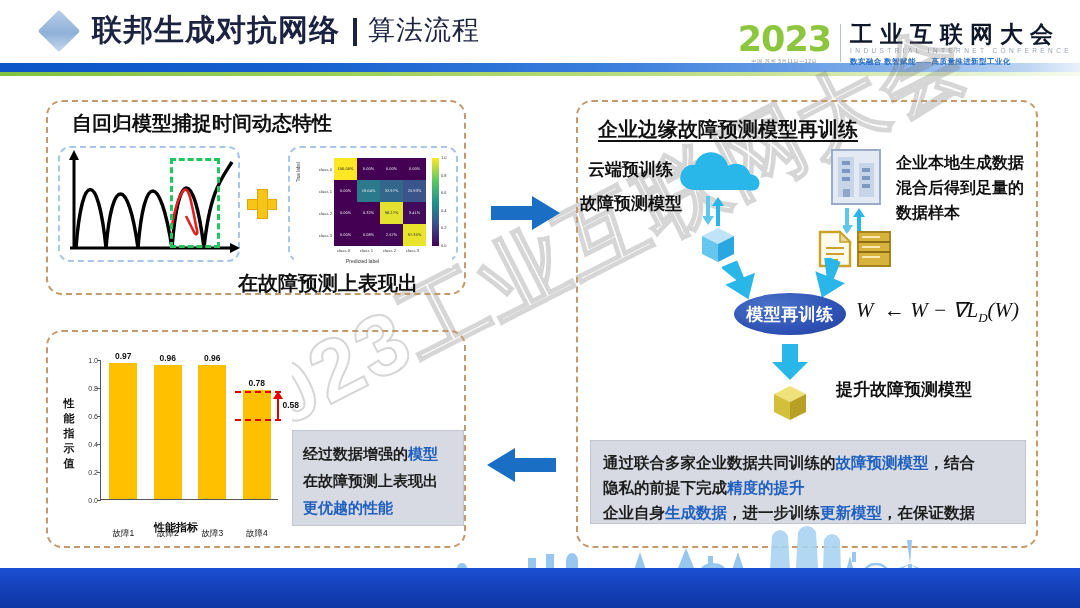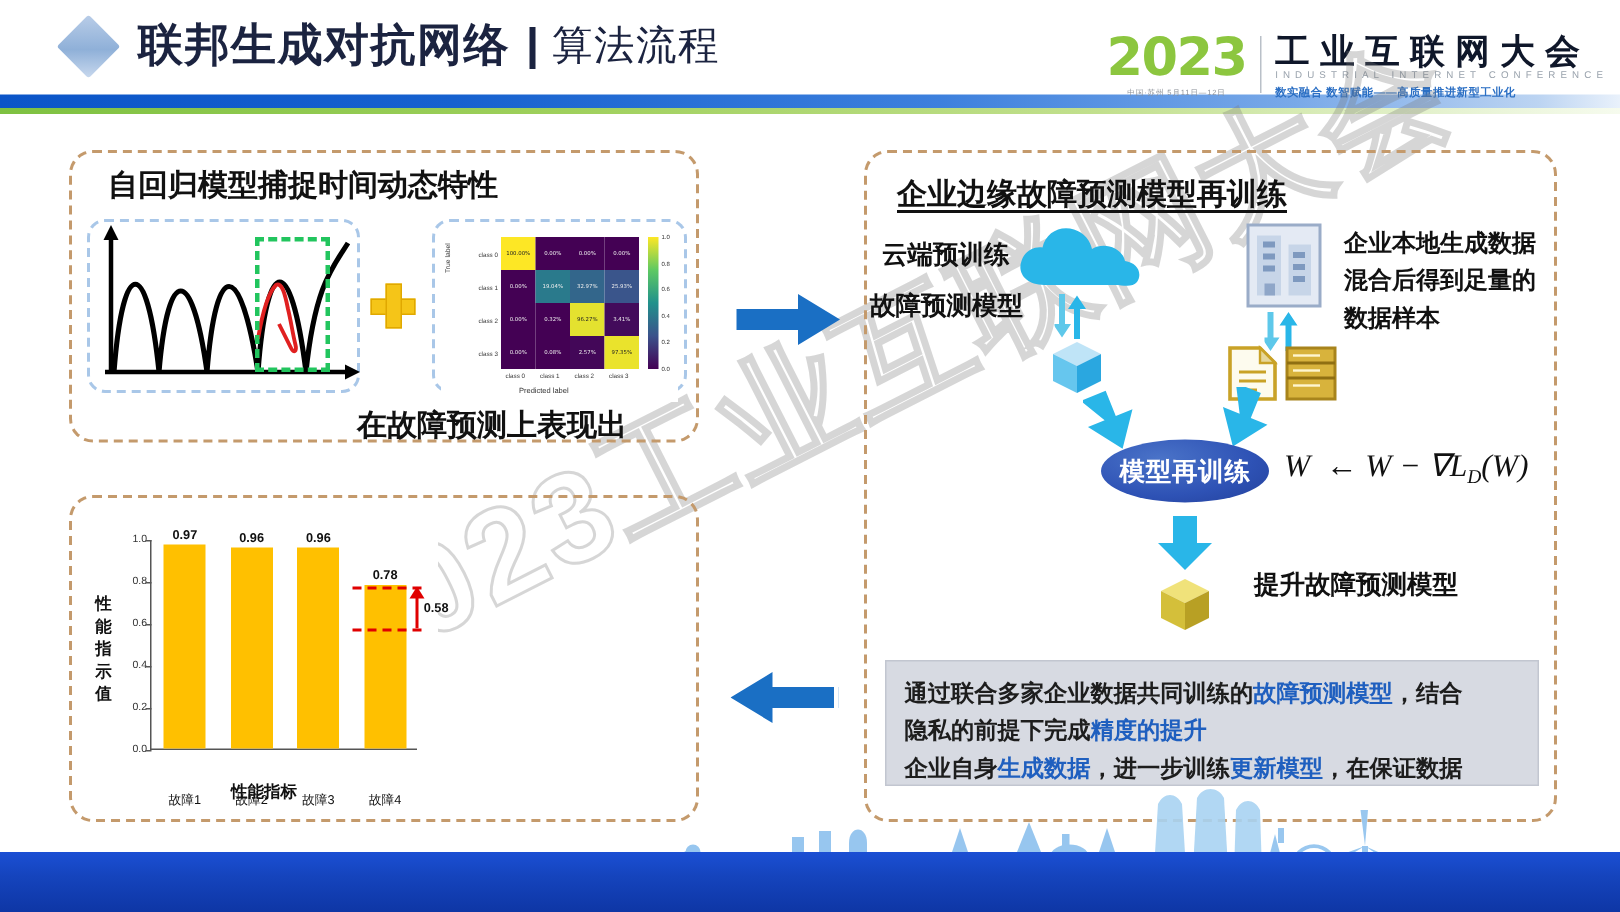--- a/index.html
+++ b/index.html
@@ -358,20 +358,25 @@
         <div class="dashred" style="left: 133.75px; width: 46px; top: 58.8px; border-top-color: rgb(224, 0, 0);"></div>
         <svg width="14" height="28.000000000000014" style="position: absolute; left: 169.75px; top: 30.8px;">
           <line x1="7" y1="28.000000000000014" x2="7" y2="5" stroke="#e00000" stroke-width="2"></line>
           <polygon points="7,0 2,8 12,8" fill="#e00000"></polygon>
         </svg>
         <div class="c-val" style="left: 189.75px; top: 40px;">0.58</div>
       </div>
     <div class="c-xlabel">性能指标</div>
   </div>
 
+  <div class="graybox" id="gbLeft">
+      <div class="gbline"><span>经过数据增强的</span><span class="hl">模型</span></div>
+      <div class="gbline"><span>在故障预测上表现出</span></div>
+      <div class="gbline"><span class="hl">更优越的性能</span></div>
+    </div>
 
   <div class="city">
     <svg width="1080" height="86" viewBox="0 0 1080 86">
       <g fill="#8fc2ee" opacity="0.92">
         <rect x="430" y="58" width="10" height="22"></rect>
         <path d="M436,56 L460,44 L463,48 L440,60 Z"></path>
         <circle cx="462" cy="46" r="5"></circle>
         <rect x="478" y="60" width="38" height="20"></rect>
         <rect x="488" y="52" width="6" height="10"></rect>
         <rect x="520" y="46" width="48" height="34"></rect>

